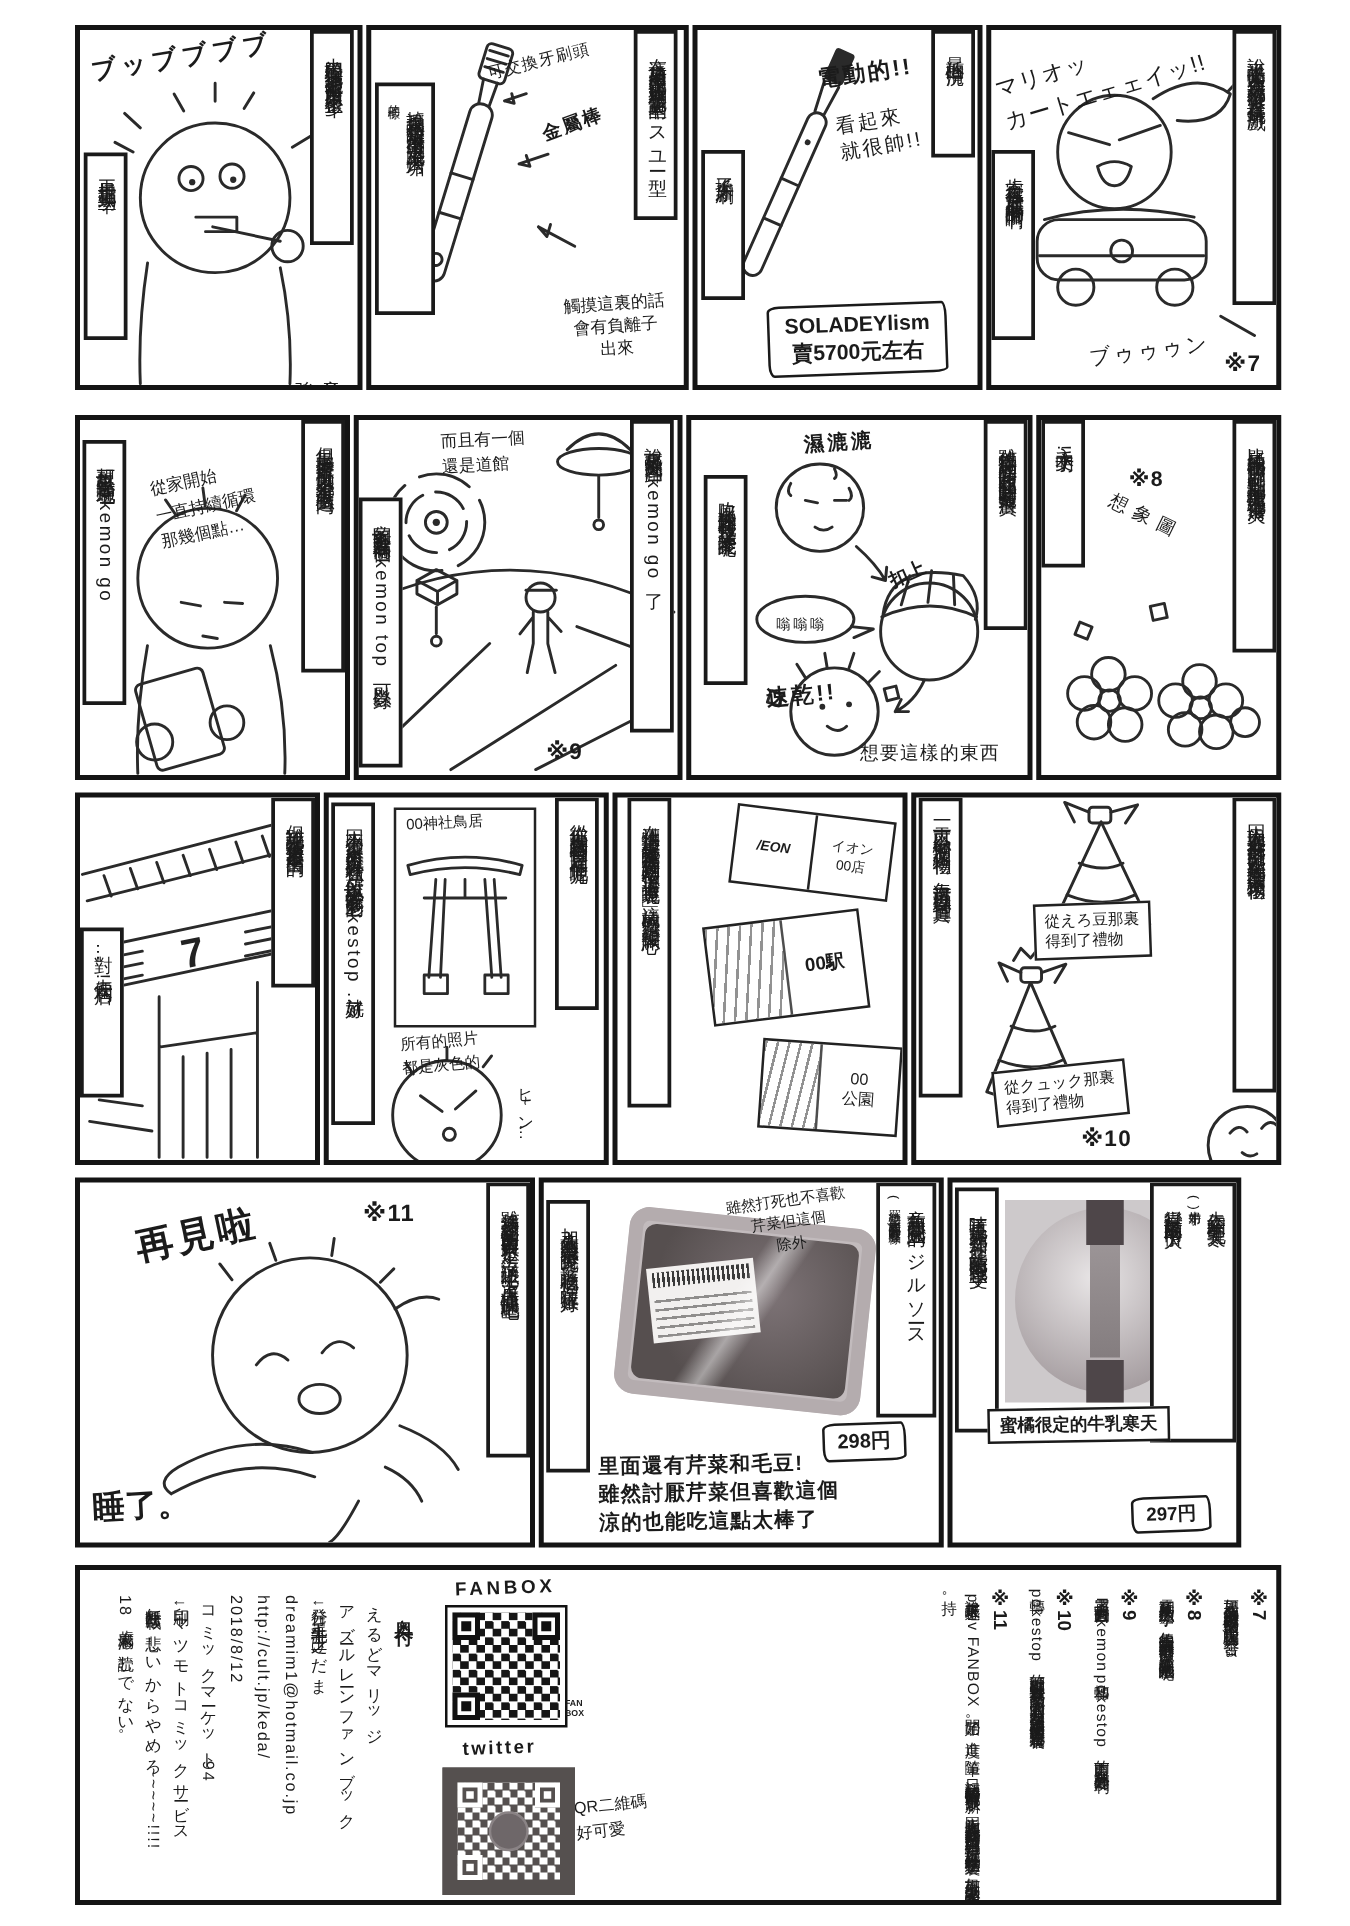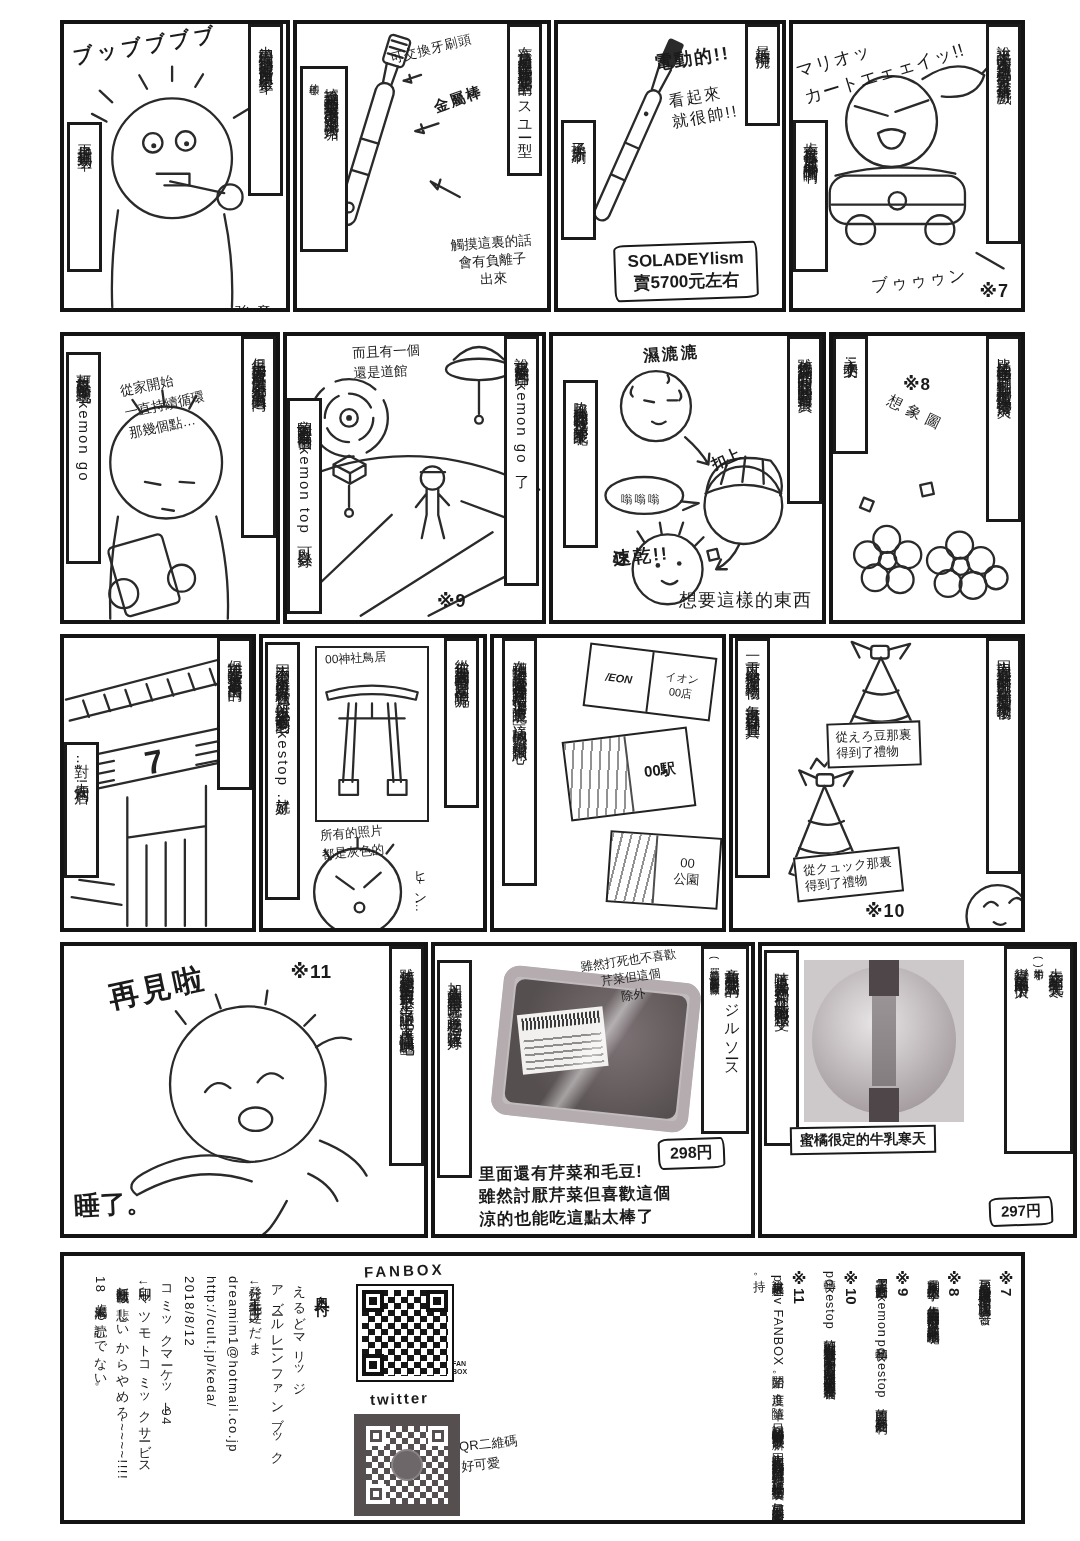--- a/index.html
+++ b/index.html
@@ -198,21 +198,21 @@
       <rect x="64" y="224" width="10" height="10" transform="rotate(18 69 229)"></rect>
       <rect x="160" y="220" width="10" height="10" transform="rotate(-14 165 225)"></rect>
       <path d="M192 214 q-8 18 -24 26 M168 240 l11 0 M168 240 l5 -10"></path>
     </svg>
     <div class="box v" style="right:0;top:0;height:168px;">雖然覺得刷牙的時間和晾乾頭髮的時間是最浪費</div>
     <div class="box v" style="left:10px;top:44px;height:168px;">吹風機速乾的時代什么是受才能來呢?</div>
     <div class="hand" style="left:90px;top:8px;font-size:16px;font-weight:700;transform:rotate(-4deg);letter-spacing:3px;">濕漉漉</div>
     <div class="hand" style="left:158px;top:114px;font-size:15px;font-weight:700;transform:rotate(-24deg);">扣上</div>
     <div class="hand" style="left:68px;top:156px;font-size:11.5px;letter-spacing:2px;">嗡嗡嗡</div>
     <div class="hand" style="left:60px;top:208px;font-size:18px;font-weight:700;transform:rotate(-6deg);letter-spacing:2px;">速乾!!</div>
-    <div class="hand" style="right:10px;bottom:8px;font-size:18px;letter-spacing:1px;">想要這樣的東西</div>
+    <div class="hand" style="right:22px;bottom:8px;font-size:15px;letter-spacing:1px;">想要這樣的東西</div>
   </div>
 
   <div class="panel" style="left:829px;top:332px;width:196px;height:292px;">
     <svg class="draw" viewBox="0 0 196 292">
       <circle cx="56" cy="210" r="14"></circle>
         <circle cx="36" cy="226" r="14"></circle>
         <circle cx="44" cy="250" r="14"></circle>
       <circle cx="70" cy="252" r="14"></circle>
         <circle cx="78" cy="226" r="14"></circle>
         <circle cx="57" cy="232" r="9"></circle>
@@ -345,21 +345,21 @@
     <div class="hand pre" style="right:72px;top:6px;font-size:12px;transform:rotate(-8deg);line-height:1.45;text-align:center;">雖然打死也不喜歡
 芹菜但這個
 除外</div>
     <div class="box v" style="left:2px;top:14px;height:218px;">加入章魚的蔬菜盒很少見呢 最近总吃這個 味道很好</div>
     <div class="wob hand" style="right:26px;top:192px;padding:3px 10px;font-size:16px;transform:rotate(-2deg);">298円</div>
     <div class="hand pre" style="left:44px;bottom:6px;font-size:16.5px;font-weight:700;line-height:1.35;transform:rotate(-1deg);letter-spacing:1px;">里面還有芹菜和毛豆!
 雖然討厭芹菜但喜歡這個
 涼的也能吃這點太棒了</div>
   </div>
 
-  <div class="panel" style="left:758px;top:942px;width:319px;height:296px;">
+  <div class="panel" style="left:758px;top:942px;width:235px;height:296px;">
     <div class="photo-frame" style="left:42px;top:14px;width:160px;height:162px;background:#cdc9cb;">
       <div style="position:absolute;left:8px;top:6px;width:144px;height:148px;border-radius:50%;background:radial-gradient(circle at 44% 38%, #e8e5e6, #a79fa2 74%, #8e8588);"></div>
       <div style="position:absolute;left:50%;top:0;width:30px;height:36px;transform:translateX(-50%);background:#4e4649;"></div>
       <div style="position:absolute;left:50%;bottom:0;width:30px;height:34px;transform:translateX(-50%);background:#4e4649;"></div>
       <div style="position:absolute;left:50%;top:36px;width:24px;height:90px;transform:translateX(-50%);background:linear-gradient(#9b9496,#847d7f);"></div>
     </div>
     <div class="box v" style="right:0;top:0;height:208px;">
       <div>去年介紹的牛乳寒天</div>
       <div class="small">(牛奶布丁)</div>
       <div>變得是以前的兩倍大了!</div>

